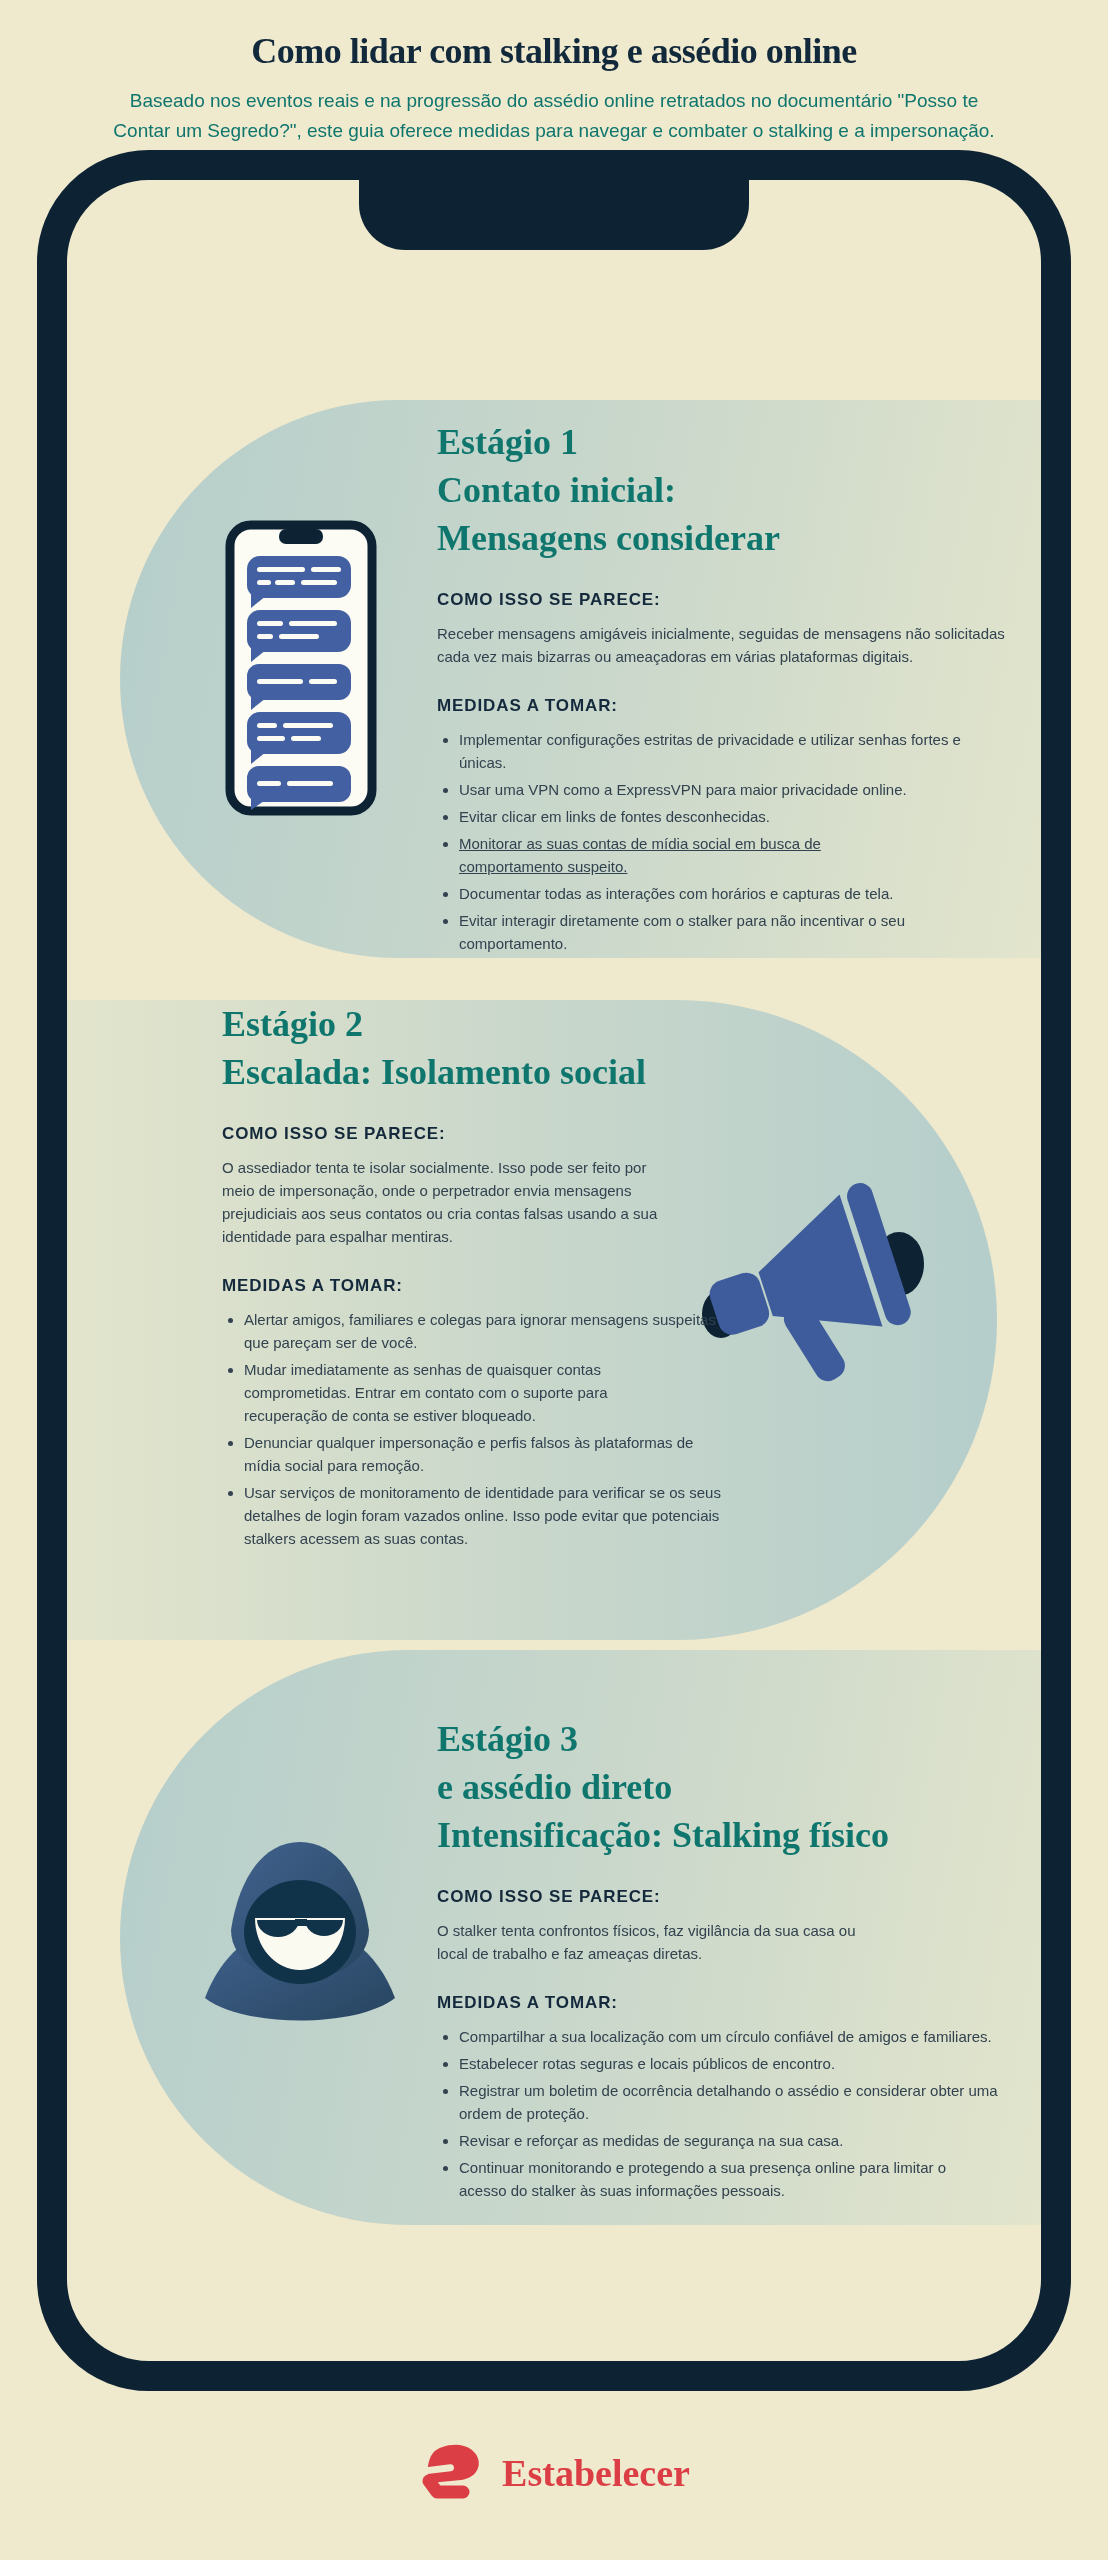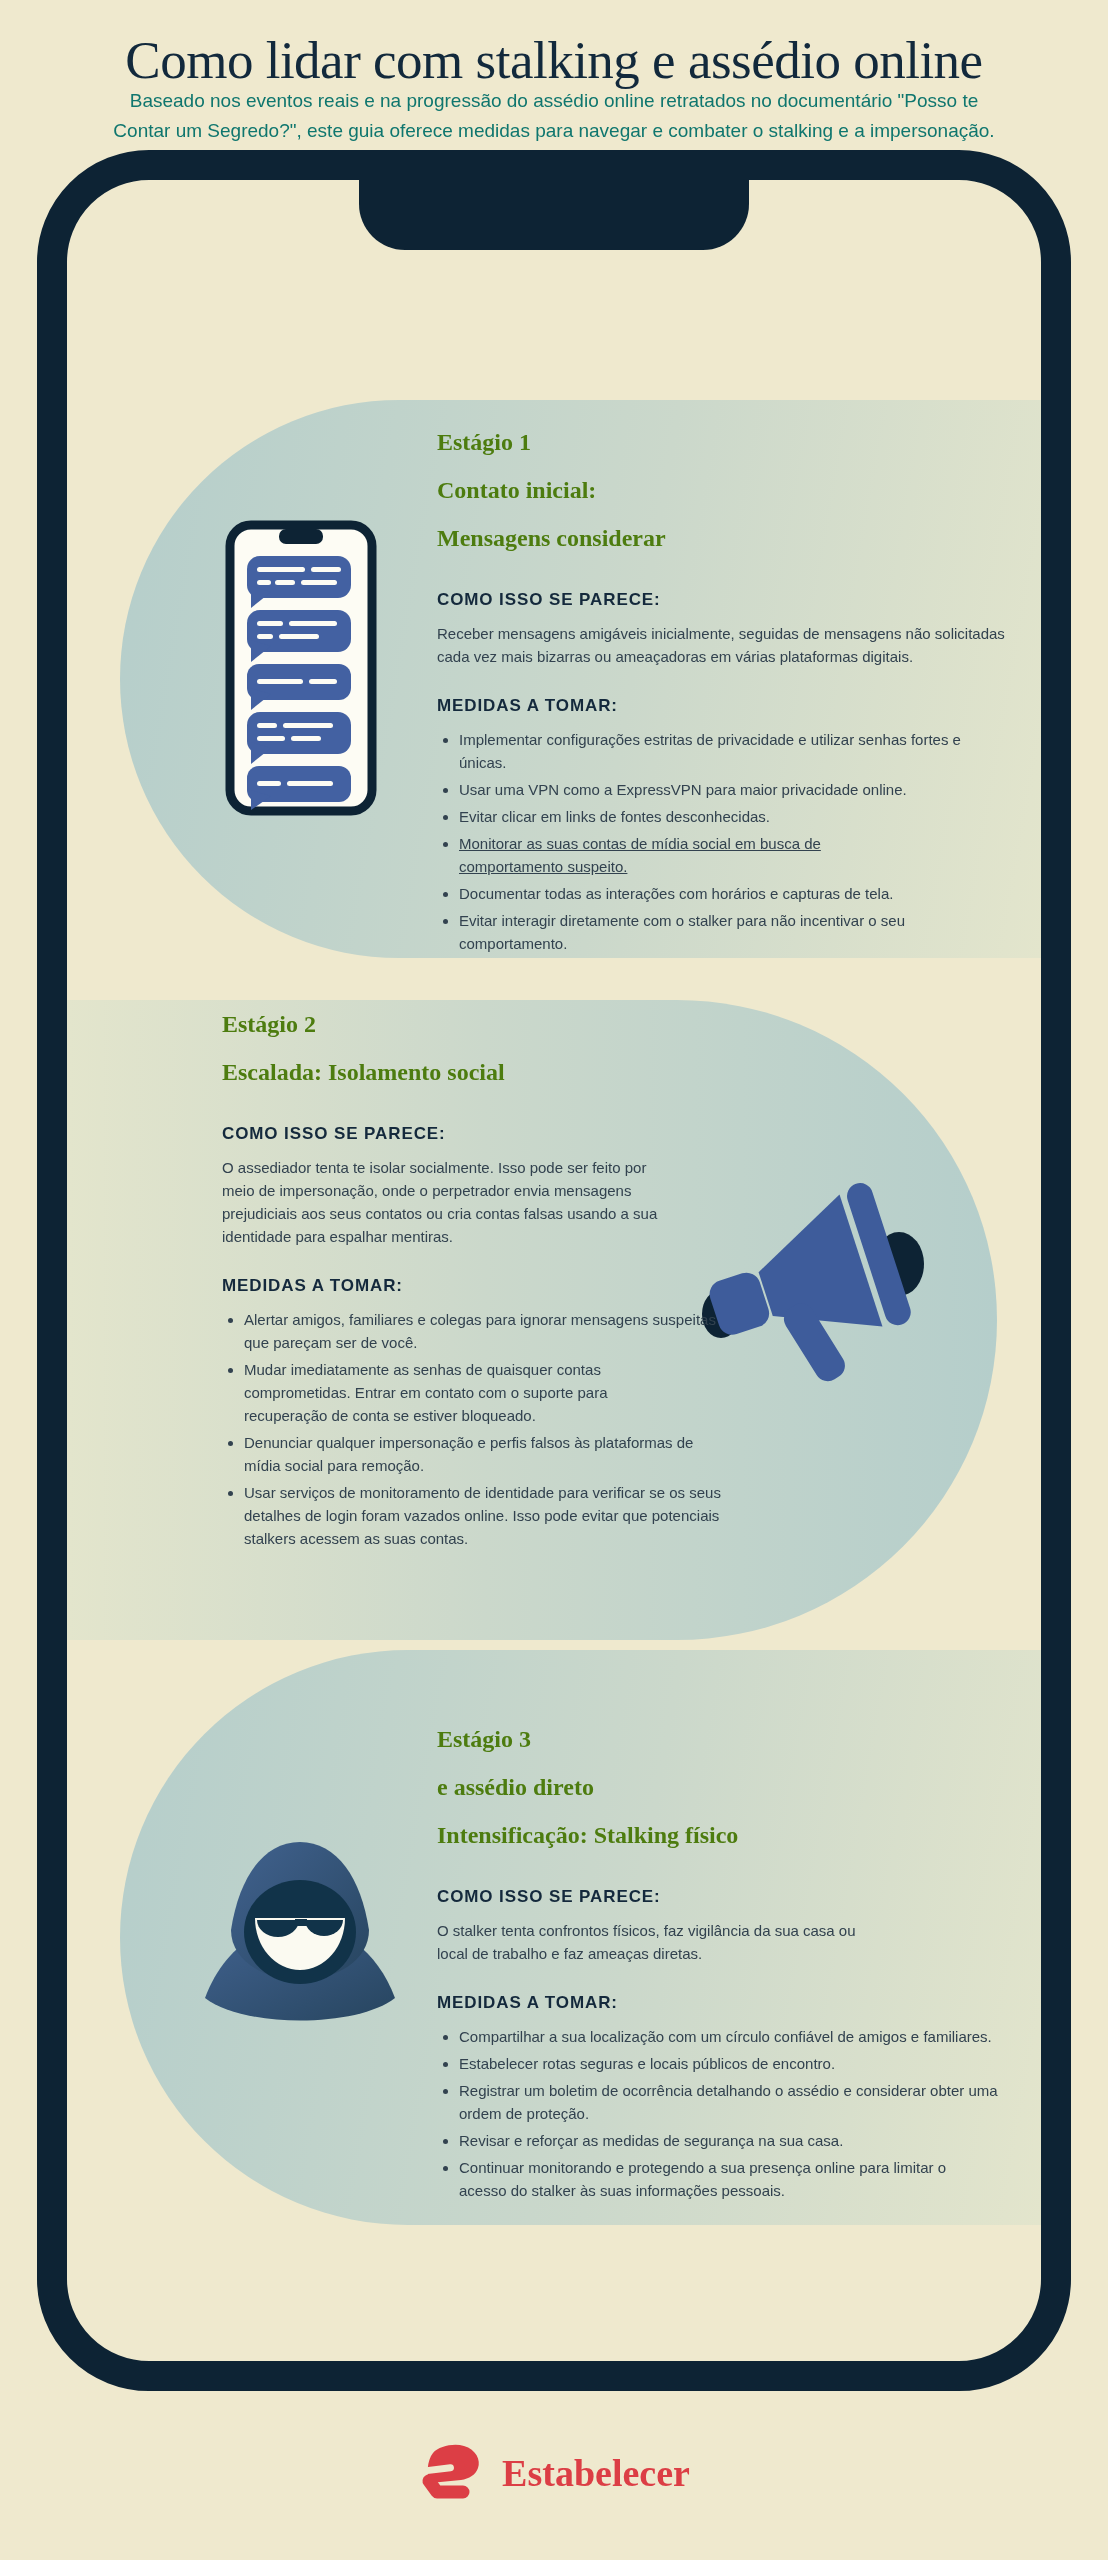--- a/index.html
+++ b/index.html
@@ -1,20 +1,20 @@
 <!DOCTYPE html>
 <html><head>
 <meta charset="utf-8">
 <style>
   * { margin:0; padding:0; box-sizing:border-box; }
   body { background:#efe9ce; font-family:"Liberation Sans", sans-serif; }
   .page { position:relative; width:1108px; height:2560px; background:#efe9ce; overflow:hidden; margin:0 auto; }
 
   .title { position:absolute; top:30px; left:0; width:100%; text-align:center;
-    font-family:"Liberation Serif", serif; font-weight:400; font-size:53px; color:#12293c; letter-spacing:-0.5px; }
+    font-family:"Liberation Serif", serif; font-weight:700; font-size:36px; color:#12293c; letter-spacing:-0.5px; }
   .subtitle { position:absolute; top:86px; left:104px; width:900px; text-align:center;
     font-size:19px; line-height:30px; color:#0f766e; }
 
   .phone { position:absolute; left:37px; top:150px; width:1034px; height:2241px;
     border:30px solid #0d2334; border-radius:112px; background:#efe9ce; }
   .notch { position:absolute; left:359px; top:150px; width:390px; height:100px;
     background:#0d2334; border-radius:0 0 46px 46px; }
 
   .blob { position:absolute; }
   .blob-1 { left:120px; top:400px; width:921px; height:558px;
@@ -22,21 +22,21 @@
     background:linear-gradient(100deg,#b5cecb 0%,#cbd8cb 55%,#e3e5cc 100%); }
   .blob-2 { left:67px; top:1000px; width:930px; height:640px;
     border-radius:0 330px 330px 0;
     background:linear-gradient(90deg,#e3e5cc 0%,#cbd8cb 45%,#b5cecb 100%); }
   .blob-3 { left:120px; top:1650px; width:921px; height:575px;
     border-radius:290px 0 0 290px;
     background:linear-gradient(100deg,#b5cecb 0%,#cbd8cb 55%,#e3e5cc 100%); }
 
   .stage-text { position:absolute; }
   .stage-heading { font-family:"Liberation Serif", serif; font-weight:700;
-    font-size:24px; line-height:48px; color:#4d7c0f; }
+    font-size:36px; line-height:48px; color:#0f766e; }
   .section-label { font-weight:700; font-size:17px; letter-spacing:0.9px; color:#14293c; margin-top:28px; }
   .para { font-size:15px; line-height:23px; color:#32424f; margin-top:12px; }
   ul.steps { margin-top:12px; padding-left:22px; }
   ul.steps li { font-size:15px; line-height:23px; color:#32424f; margin-bottom:4px; }
 
   .icon-box { position:absolute; }
 
   .brand { position:absolute; top:2438px; left:0; width:100%; height:70px;
     display:flex; align-items:center; justify-content:center; gap:18px; }
   .brand-word { font-family:"Liberation Serif", serif; font-weight:700; font-size:38px; color:#dc3e45; }

